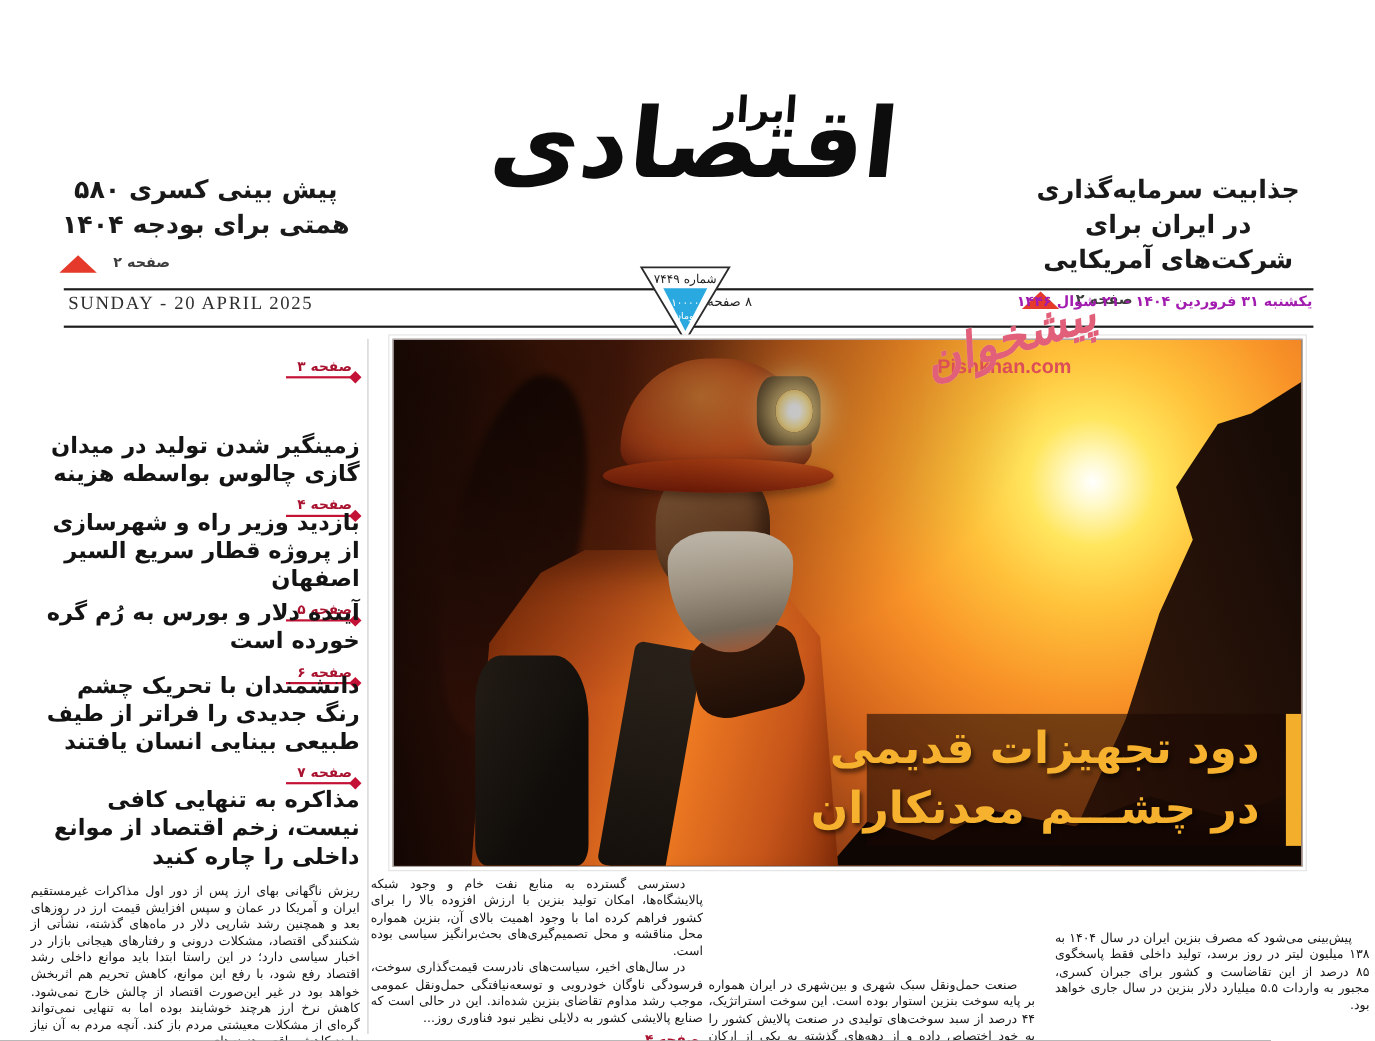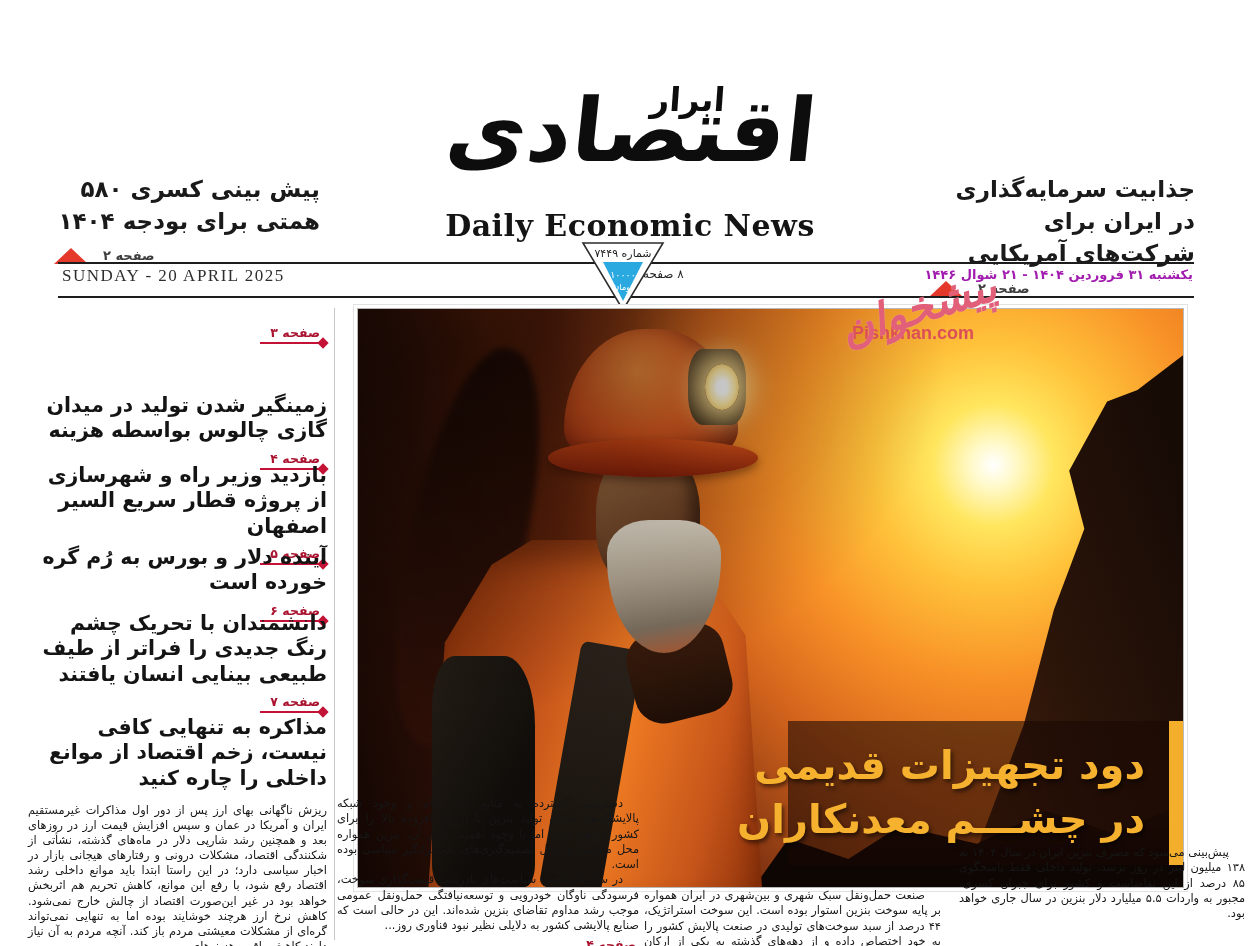--- a/index.html
+++ b/index.html
@@ -18,21 +18,21 @@
   .logo-fa-sub {
     position:absolute; left:54%; top:2px; font-size:33px; letter-spacing:0;
     transform:skewX(2deg); font-weight:bold; color:#0d0d0d;
   }
   .logo-en {
     position:absolute; left:400px; top:208px; width:460px; text-align:center;
     font-family:"DejaVu Serif", serif; font-weight:bold; font-size:30px; color:#141414;
     letter-spacing:0.5px;
   }
   .story-top {
-    position:absolute; top:173px; width:266px; direction:rtl; text-align:right;
+    position:absolute; top:157px; width:266px; direction:rtl; text-align:center;
     font-size:23px; font-weight:bold; line-height:1.4; color:#1a1a1a;
   }
   .story-tl { left:54px; }
   .story-tr { right:55px; }
   .tmarker { display:flex; direction:ltr; justify-content:flex-start; align-items:center; gap:15px; margin-top:10px; }
   .tri-up {
     width:0; height:0; border-left:17px solid transparent;
     border-right:17px solid transparent; border-bottom:16px solid #e5392b;
   }
   .tmarker .tm-lbl { font-size:13px; font-weight:bold; color:#3d3d3d; }
@@ -57,21 +57,21 @@
     border-bottom:2px solid #c41236; padding:0 3px 2px 10px;
   }
   .pmarker .pm-dia { width:8px; height:8px; background:#c41236; transform:rotate(45deg); margin:0 0 -3px -4px; }
   .marker-row { direction:ltr; text-align:right; }
   .sb-excerpt {
     margin-top:12px; font-size:11.4px; line-height:1.32; text-align:justify;
     color:#161616; font-family:"DejaVu Sans", sans-serif;
   }
   
   .photo {
-    position:absolute; left:357px; top:308px; width:827px; height:580px;
+    position:absolute; left:357px; top:308px; width:827px; height:480px;
     border:1px solid #b9b9b9; box-shadow:0 0 0 3px #ffffff, 0 0 0 4px #e2e2e2;
     overflow:hidden; background:#3a140a;
   }
   .ph-bg { position:absolute; inset:0;
     background:
       radial-gradient(circle at 77% 27%, #ffffff 0%, #fff9c8 3%, #ffe65e 8%, #ffc23a 16%, #f89127 28%, rgba(226,108,30,0.85) 42%, rgba(150,55,18,0) 62%),
       linear-gradient(100deg, #200a05 0%, #3a130a 22%, #63260f 45%, #a34414 68%, #cf6a1d 88%, #e07c20 100%);
   }
   .ph-wall { position:absolute; left:0; top:0; width:36%; height:100%;
     background:linear-gradient(78deg, #120603 0%, #2f1007 35%, #5c2009 60%, rgba(140,50,18,0.45) 82%, rgba(0,0,0,0) 100%);
@@ -162,21 +162,20 @@
 </style>
 </head>
 <body>
 
 <div class="page">
 
   <div class="logo-fa">
     <span>اقتصادی</span>
     <span class="logo-fa-sub">ابرار</span>
   </div>
-  <div class="logo-en">Daily Economic News</div>
 
   <div class="story-top story-tl">
     <div>پیش بینی کسری ۵۸۰ همتی برای بودجه ۱۴۰۴</div>
     <div class="tmarker">
       <span class="tri-up"></span>
       <span class="tm-lbl">صفحه ۲</span>
     </div>
   </div>
 
   <div class="story-top story-tr">

